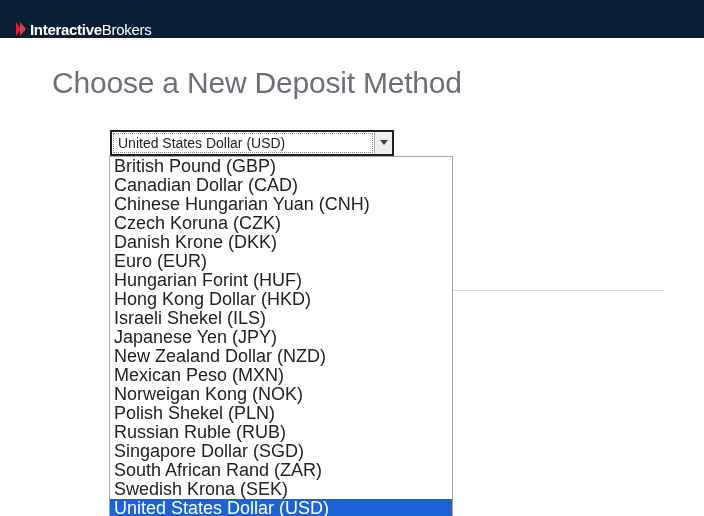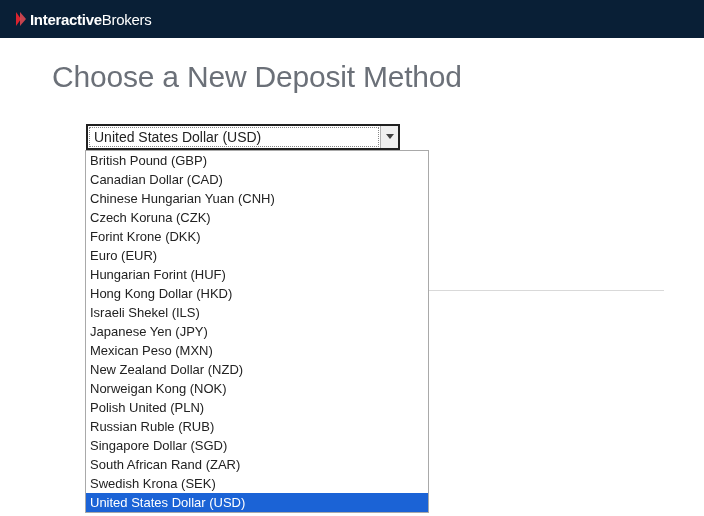--- a/index.html
+++ b/index.html
@@ -8,54 +8,54 @@
     background: #ffffff;
     width: 704px;
     height: 516px;
     overflow: hidden;
     position: relative;
   }
   .topbar {
     background: #091f36;
     height: 38px;
     display: flex;
-    align-items: center;
+    align-items: flex-end;
     padding-left: 14px;
   }
   .logo {
     display: flex;
     align-items: center;
     gap: 2px;
   }
   .logo-mark {
     width: 14px;
     height: 18px;
     position: relative;
   }
   .logo-text {
     color: #ffffff;
     font-size: 15px;
     font-weight: 400;
     letter-spacing: -0.3px;
   }
   .logo-text b { font-weight: 700; }
   .content {
-    padding: 22px 52px 0 52px;
+    padding: 28px 52px 0 52px;
   }
   h1 {
     font-size: 30px;
     font-weight: 400;
     color: #6b7078;
     margin-bottom: 30px;
     letter-spacing: -0.2px;
   }
   .select-wrap {
     position: relative;
-    margin-left: 34px;
-    width: 314px;
+    margin-left: 58px;
+    width: 284px;
     border-radius: 9px;
   }
   .select-display {
     border: 2px solid #202020;
     background: #ffffff;
     height: 26px;
     display: flex;
     align-items: stretch;
     cursor: pointer;
   }
@@ -82,21 +82,21 @@
     position: absolute;
     left: -1px;
     top: 26px;
     width: 344px;
     background: #ffffff;
     border: 1px solid #a9a9a9;
     z-index: 10;
   }
   .dropdown-item {
     padding: 1px 4px 1px 4px;
-    font-size: 13px;
+    font-size: 18px;
     line-height: 17px;
     color: #222;
     cursor: pointer;
   }
   .dropdown-item.highlight {
     background: #1b63d6;
     color: #ffffff;
   }
   .methods {
     position: absolute;
@@ -146,30 +146,30 @@
         <svg width="8" height="6" viewBox="0 0 8 6">
             <path d="M0 0 L8 0 L4 5 Z" fill="#404040"></path>
           </svg>
       </div>
     </div>
     <div class="dropdown" id="dropdown">
         <div class="dropdown-item">British Pound (GBP)</div>
         <div class="dropdown-item">Canadian Dollar (CAD)</div>
         <div class="dropdown-item">Chinese Hungarian Yuan (CNH)</div>
         <div class="dropdown-item">Czech Koruna (CZK)</div>
-        <div class="dropdown-item">Forint Krone (DKK)</div>
+        <div class="dropdown-item">Danish Krone (DKK)</div>
         <div class="dropdown-item">Euro (EUR)</div>
         <div class="dropdown-item">Hungarian Forint (HUF)</div>
         <div class="dropdown-item">Hong Kong Dollar (HKD)</div>
         <div class="dropdown-item">Israeli Shekel (ILS)</div>
         <div class="dropdown-item">Japanese Yen (JPY)</div>
+        <div class="dropdown-item">New Zealand Dollar (NZD)</div>
         <div class="dropdown-item">Mexican Peso (MXN)</div>
-        <div class="dropdown-item">New Zealand Dollar (NZD)</div>
         <div class="dropdown-item">Norweigan Kong (NOK)</div>
-        <div class="dropdown-item">Polish United (PLN)</div>
+        <div class="dropdown-item">Polish Shekel (PLN)</div>
         <div class="dropdown-item">Russian Ruble (RUB)</div>
         <div class="dropdown-item">Singapore Dollar (SGD)</div>
         <div class="dropdown-item">South African Rand (ZAR)</div>
         <div class="dropdown-item">Swedish Krona (SEK)</div>
         <div class="dropdown-item highlight">United States Dollar (USD)</div>
       </div>
   </div>
 </div>
 
 <div class="methods">

